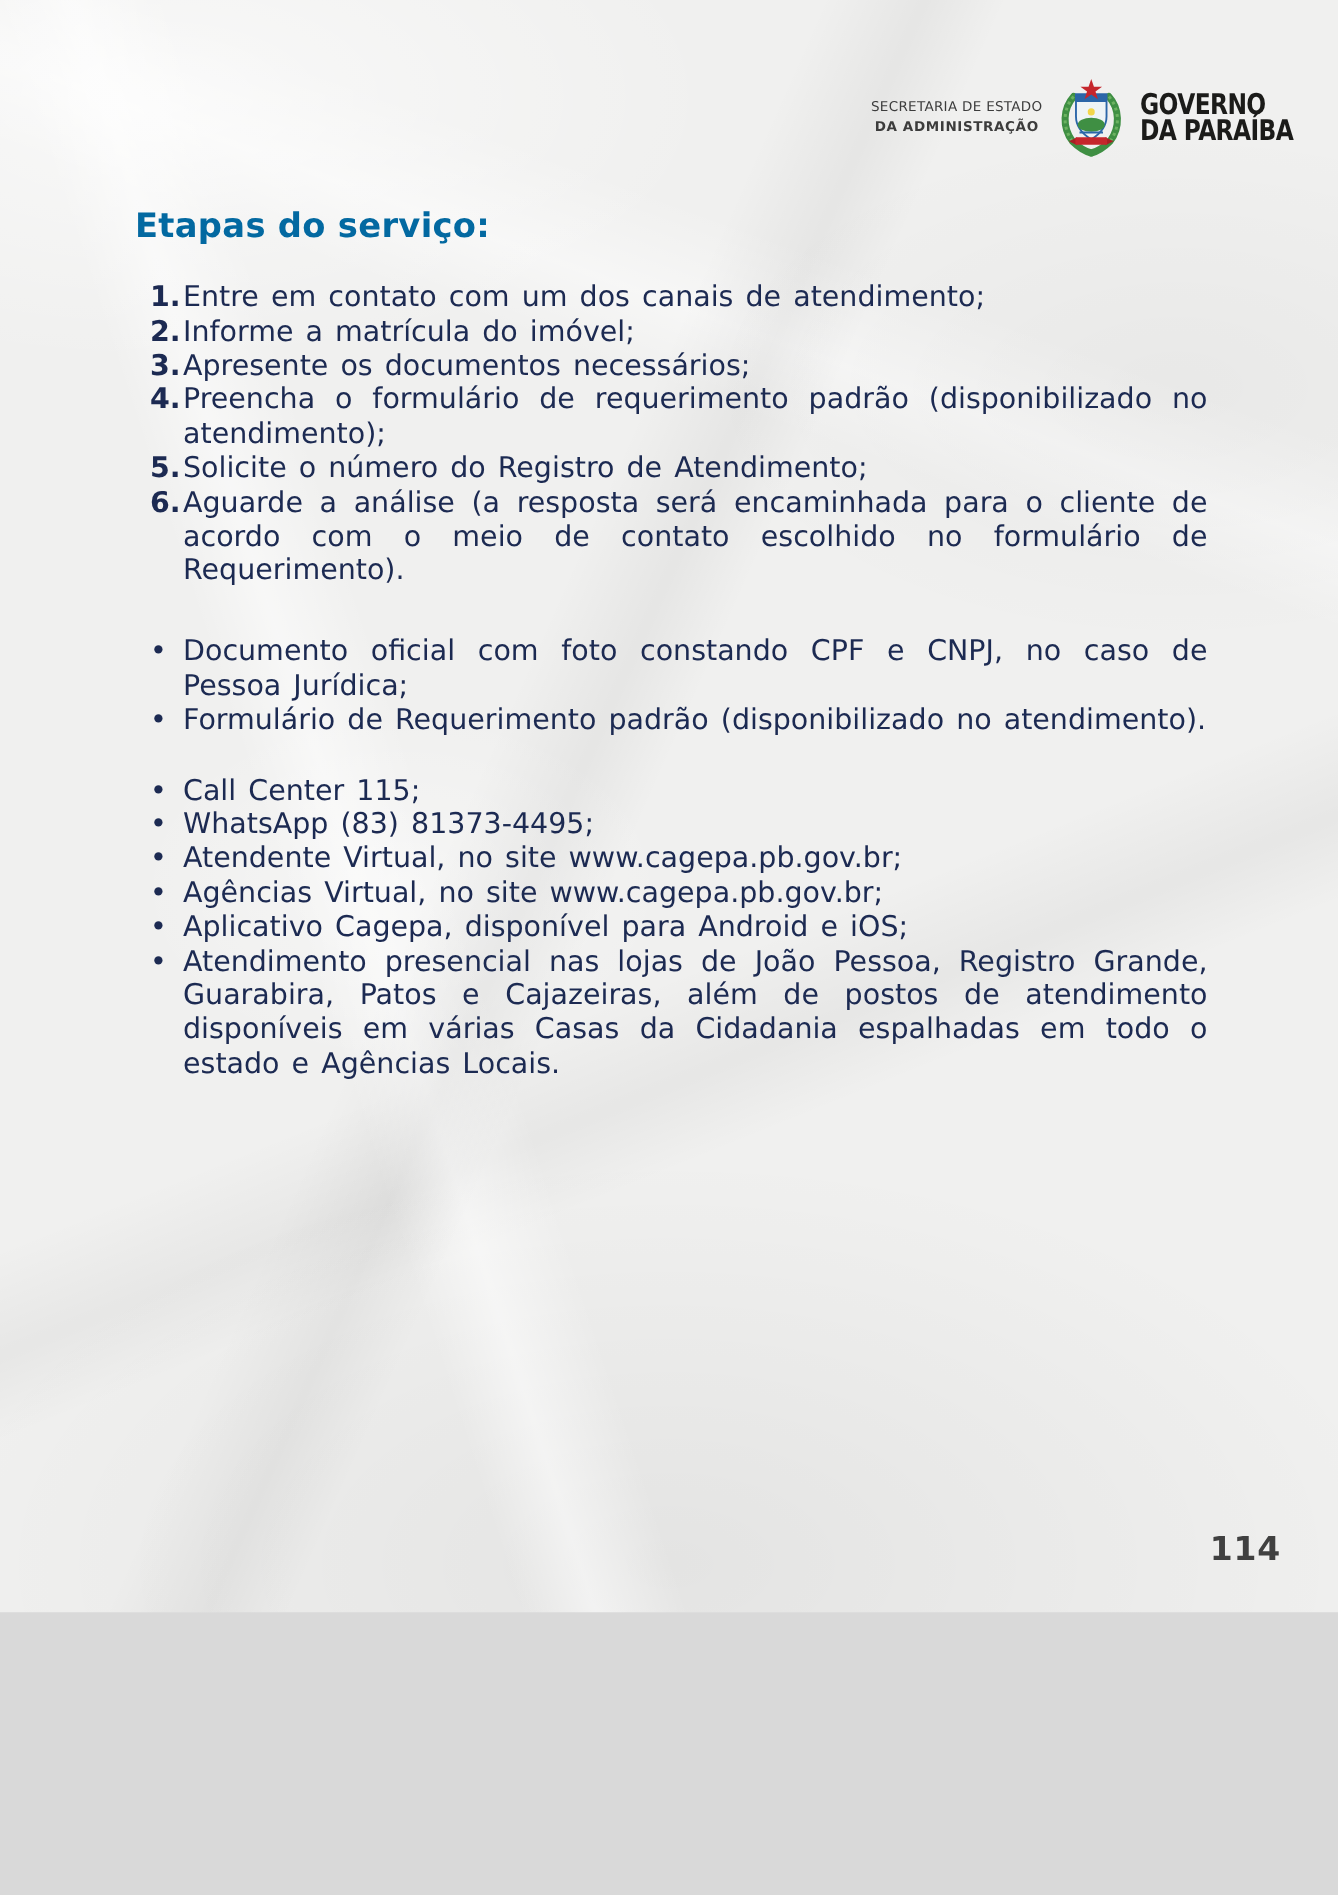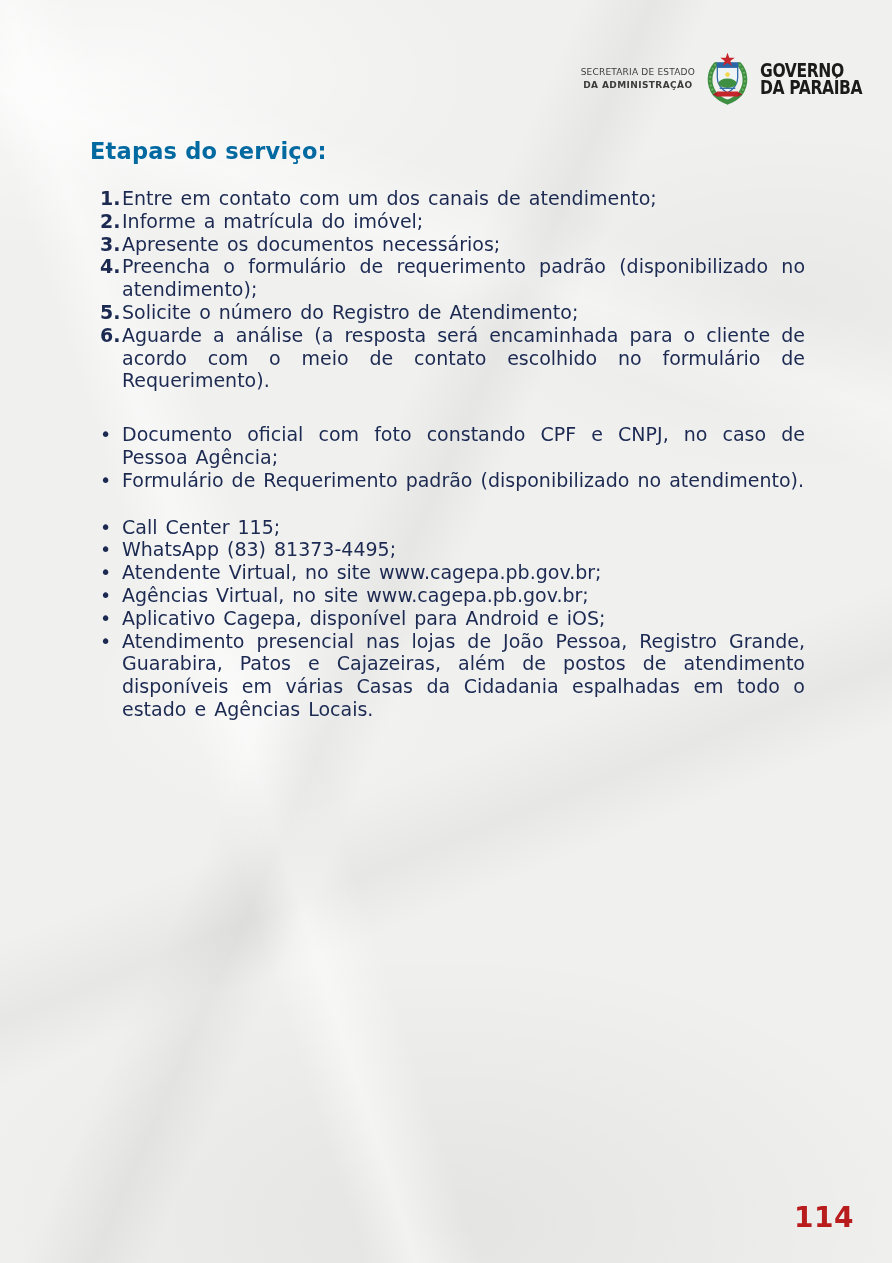--- a/index.html
+++ b/index.html
@@ -1,18 +1,18 @@
 <!DOCTYPE html>
 <html><head>
 <meta charset="utf-8">
 <style>
   html,body { margin:0; padding:0; background:#d9d9d9; }
   .page {
     position:relative;
-    width:892px; height:1263px;
+    width:892px; height:1075px;
     margin:0 auto;
     background:#f0f0ef;
     overflow:hidden;
     font-family:"DejaVu Sans", sans-serif;
   }
   
   .page::before {
     content:"";
     position:absolute; inset:0;
     pointer-events:none;
@@ -65,21 +65,21 @@
   .marker {
     flex:0 0 22px; margin-left:10px;
     white-space:nowrap;
   }
   ol .marker { font-weight:bold; }
   .txt { flex:1; text-align:justify; }
 
   
   .page-number {
     position:absolute; right:38px; bottom:29px;
-    font-size:28px; font-weight:bold; color:#b91c1c;
+    font-size:22px; font-weight:bold; color:#404040;
     letter-spacing:.5px;
     z-index:2;
   }
 </style>
 </head>
 <body>
 
 <div class="page">
 
   <div class="header">
@@ -141,21 +141,21 @@
           <span class="marker">6.</span>
           <span class="txt">Aguarde a análise (a resposta será encaminhada para o cliente de acordo com o meio de contato escolhido no formulário de Requerimento).</span>
         </li>
       </ol>
     </section>
 
     <section class="sec2">
       <ul class="items">
         <li>
           <span class="marker">•</span>
-          <span class="txt">Documento oficial com foto constando CPF e CNPJ, no caso de Pessoa Agência;</span>
+          <span class="txt">Documento oficial com foto constando CPF e CNPJ, no caso de Pessoa Jurídica;</span>
         </li>
         <li>
           <span class="marker">•</span>
           <span class="txt">Formulário de Requerimento padrão (disponibilizado no atendimento).</span>
         </li>
       </ul>
     </section>
 
     <section class="sec3">
       <ul class="items">

